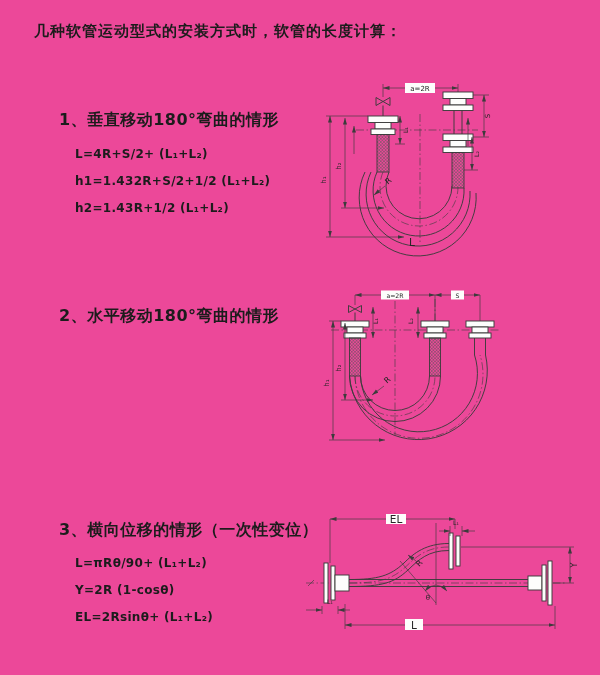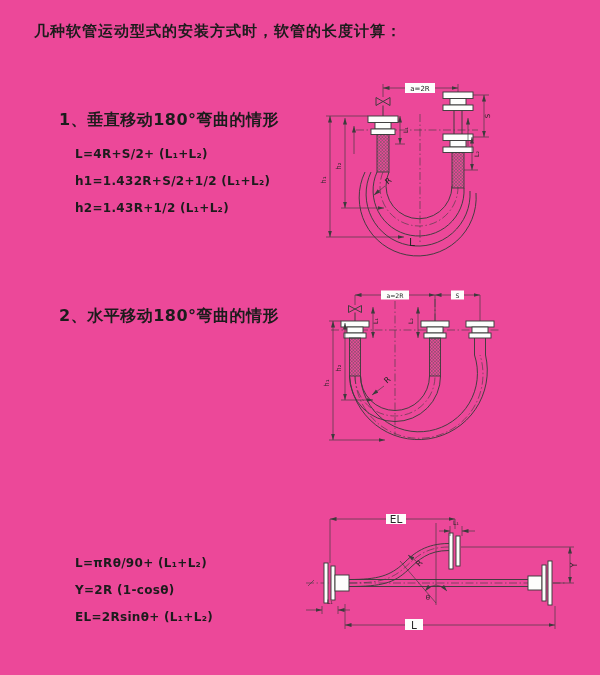--- a/index.html
+++ b/index.html
@@ -24,20 +24,21 @@
 
   <div class="title">几种软管运动型式的安装方式时，软管的长度计算：</div>
 
   <div class="heading" style="top:110px">1、垂直移动180°弯曲的情形</div>
   <div class="formula" style="top:139px">L=4R+S/2+ (L₁+L₂)</div>
   <div class="formula" style="top:166px">h1=1.432R+S/2+1/2 (L₁+L₂)</div>
   <div class="formula" style="top:193px">h2=1.43R+1/2 (L₁+L₂)</div>
 
   <div class="heading" style="top:306px">2、水平移动180°弯曲的情形</div>
 
+  <div class="heading" style="top:520px">3、横向位移的情形（一次性变位）</div>
   <div class="formula" style="top:548px">L=πRθ/90+ (L₁+L₂)</div>
   <div class="formula" style="top:575px">Y=2R (1-cosθ)</div>
   <div class="formula" style="top:602px">EL=2Rsinθ+ (L₁+L₂)</div>
 
   <svg style="left:312px;top:70px" width="270" height="195" viewBox="0 0 270 195">
     <defs>
       <marker id="d1a" markerWidth="7" markerHeight="5" refX="6.5" refY="2" orient="auto-start-reverse" markerUnits="userSpaceOnUse">
         <path d="M0,0 L6.5,2 L0,4 Z" fill="#3c3c3c"></path>
       </marker>
       <pattern id="d1h" width="3.2" height="3.2" patternUnits="userSpaceOnUse">

